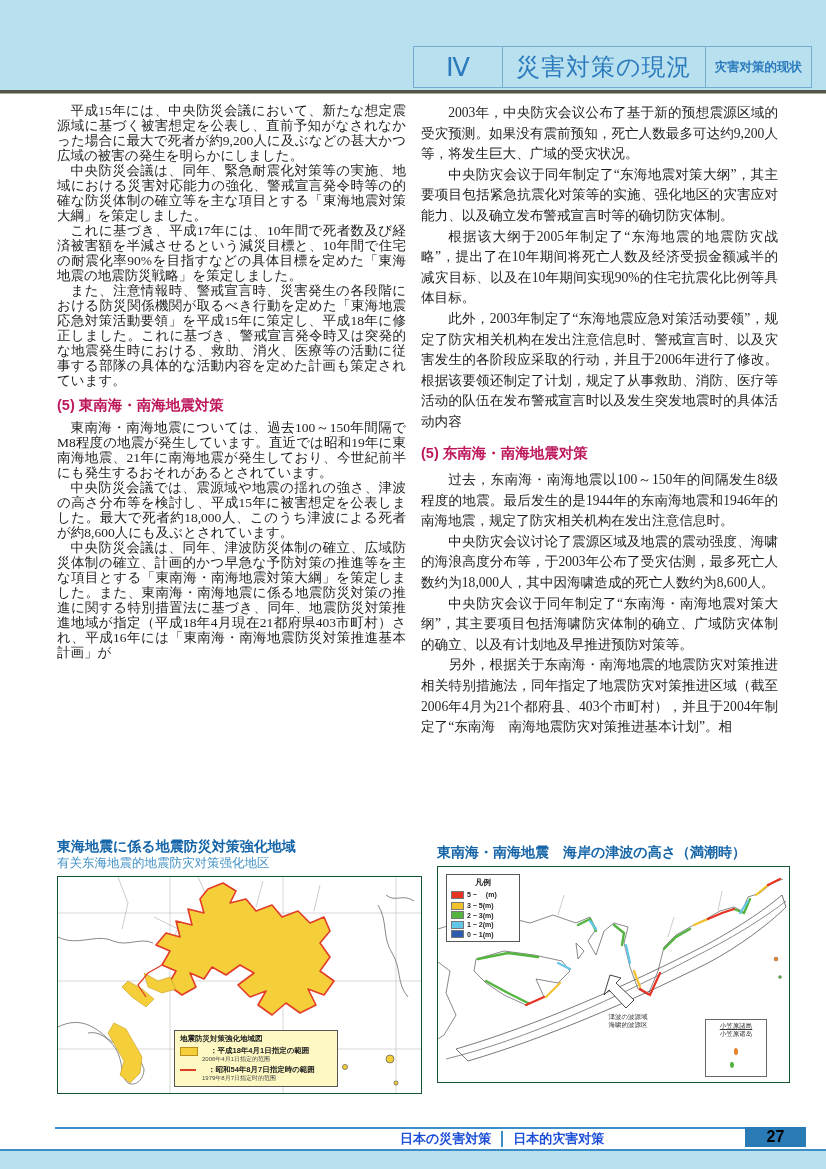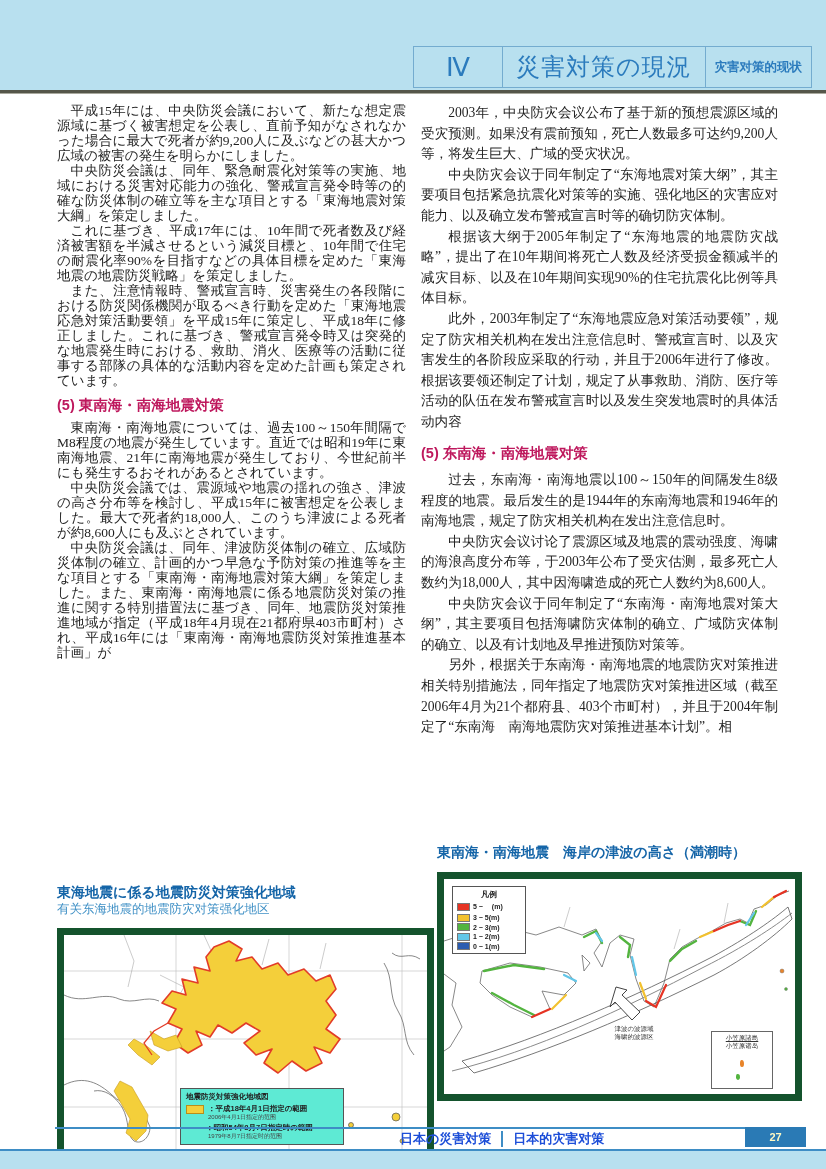--- a/index.html
+++ b/index.html
@@ -23,27 +23,27 @@
   .col-right{left:421px;width:357px;font-size:13.6px;line-height:20.6px;}
   .col p{margin:0;text-indent:1em;}
   .col-right p{text-indent:2em;}
   .sec-heading{font-family:"Liberation Sans",sans-serif;font-weight:bold;font-size:14.5px;
                margin:10px 0 7px;text-align:left;color:#be185d;}
 
   
   .fig{position:absolute;font-family:"Liberation Sans",sans-serif;}
   .fig-title-ja{font-weight:bold;font-size:14px;color:#1565a8;line-height:17px;}
   .fig-title-zh{font-size:12.5px;color:#4191c6;line-height:15px;margin-top:1px;}
-  .map{position:relative;background:#fff;border:7px solid #14532d;margin-top:11px;}
+  .map{position:relative;background:#fff;border:1px solid #14532d;margin-top:5px;}
   .map svg{display:block;}
 
-  .legend-l{position:absolute;left:116px;top:153px;width:152px;background:#5eead4;
+  .legend-l{position:absolute;left:116px;top:153px;width:152px;background:#fef9c3;
             border:1px solid #555;padding:3px 5px 4px;color:#222;}
   .legend-l-title{font-size:7.5px;font-weight:bold;}
-  .legend-row{display:flex;align-items:center;gap:4px;margin-top:2px;font-size:7.5px;font-weight:bold;}
+  .legend-row{display:flex;align-items:center;gap:12px;margin-top:2px;font-size:7.5px;font-weight:bold;}
   .swatch-yellow{width:16px;height:7px;background:#f4cf3a;border:1px solid #b98e1a;flex:none;}
   .swatch-redline{width:16px;height:0;border-top:2px solid #e23c28;flex:none;}
   .legend-sub{font-size:6px;margin-left:22px;color:#444;line-height:7px;}
 
   .legend-r{position:absolute;left:8px;top:7px;width:64px;background:#fff;border:1px solid #555;
             padding:2px 4px 3px;}
   .legend-r-title{font-size:8px;font-weight:bold;text-align:center;margin-bottom:2px;color:#222;}
   .lr-row{display:flex;align-items:center;gap:3px;margin-top:1.5px;}
   .lr-swatch{width:11px;height:6px;border:1px solid #777;flex:none;}
   .lr-label{font-size:7px;font-weight:bold;color:#222;white-space:nowrap;}
@@ -58,21 +58,21 @@
   .inset-dot.green{left:24px;top:42px;width:4px;height:6px;background:#53b43f;}
 
   
   .footer-bar{position:absolute;left:55px;top:1127px;width:716px;height:20px;
               border-top:2px solid #3e8dc5;display:flex;align-items:center;
               font-family:"Liberation Sans",sans-serif;}
   .footer-pad{width:345px;flex:none;}
   .footer-label{color:#1d4ed8;font-size:13px;font-weight:bold;white-space:nowrap;}
   .footer-sep{width:2px;background:#3e8dc5;height:16px;margin:0 10px;flex:none;}
   .page-box{position:absolute;left:745px;top:1127px;width:61px;height:20px;background:#2a7ab5;
-            color:#fef9c3;font-family:"Liberation Sans",sans-serif;font-size:11px;font-weight:bold;
+            color:#000000;font-family:"Liberation Sans",sans-serif;font-size:16px;font-weight:bold;
             display:flex;align-items:center;justify-content:center;}
   .footer-bottomline{position:absolute;left:0;top:1149px;width:826px;height:2px;background:#3e8dc5;}
   .band-bottom{position:absolute;left:0;top:1151px;width:826px;height:18px;background:#b8e0ef;}
 </style>
 </head>
 <body>
 
 <div class="band-top"></div>
 <div class="header-rule"></div>
 <div class="header-box">
@@ -99,21 +99,21 @@
   <p>中央防灾会议于同年制定了“东海地震对策大纲”，其主要项目包括紧急抗震化对策等的实施、强化地区的灾害应对能力、以及确立发布警戒宣言时等的确切防灾体制。</p>
   <p>根据该大纲于2005年制定了“东海地震的地震防灾战略”，提出了在10年期间将死亡人数及经济受损金额减半的减灾目标、以及在10年期间实现90%的住宅抗震化比例等具体目标。</p>
   <p>此外，2003年制定了“东海地震应急对策活动要领”，规定了防灾相关机构在发出注意信息时、警戒宣言时、以及灾害发生的各阶段应采取的行动，并且于2006年进行了修改。根据该要领还制定了计划，规定了从事救助、消防、医疗等活动的队伍在发布警戒宣言时以及发生突发地震时的具体活动内容</p>
   <div class="sec-heading">(5) 东南海・南海地震对策</div>
   <p>过去，东南海・南海地震以100～150年的间隔发生8级程度的地震。最后发生的是1944年的东南海地震和1946年的南海地震，规定了防灾相关机构在发出注意信息时。</p>
   <p>中央防灾会议讨论了震源区域及地震的震动强度、海啸的海浪高度分布等，于2003年公布了受灾估测，最多死亡人数约为18,000人，其中因海啸造成的死亡人数约为8,600人。</p>
   <p>中央防灾会议于同年制定了“东南海・南海地震对策大纲”，其主要项目包括海啸防灾体制的确立、广域防灾体制的确立、以及有计划地及早推进预防对策等。</p>
   <p>另外，根据关于东南海・南海地震的地震防灾对策推进相关特别措施法，同年指定了地震防灾对策推进区域（截至2006年4月为21个都府县、403个市町村），并且于2004年制定了“东南海　南海地震防灾对策推进基本计划”。相</p>
 </div>
 
-<div class="fig" style="left:57px;top:884px;width:363px;">
+<div class="fig" style="left:57px;top:838px;width:363px;">
   <div class="fig-title-ja">東海地震に係る地震防災対策強化地域</div>
   <div class="fig-title-zh">有关东海地震的地震防灾对策强化地区</div>
   <div class="map" style="width:363px;height:216px;">
     <svg width="363" height="216" viewBox="0 0 363 216">
       <g stroke="#bcbcbc" stroke-width="0.6">
         <line x1="0" y1="36" x2="363" y2="36"></line>
           <line x1="0" y1="104" x2="363" y2="104"></line>
         <line x1="0" y1="172" x2="363" y2="172"></line>
         <line x1="112" y1="0" x2="112" y2="216"></line>
           <line x1="225" y1="0" x2="225" y2="216"></line>

